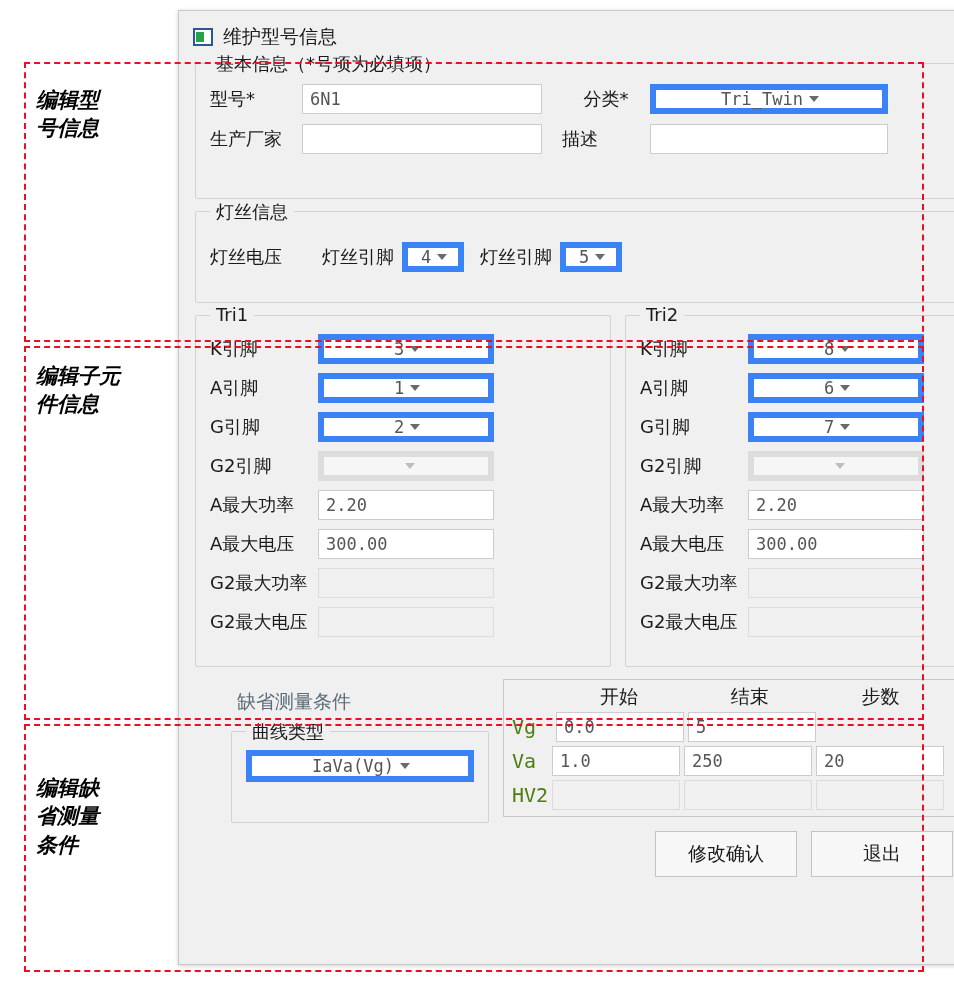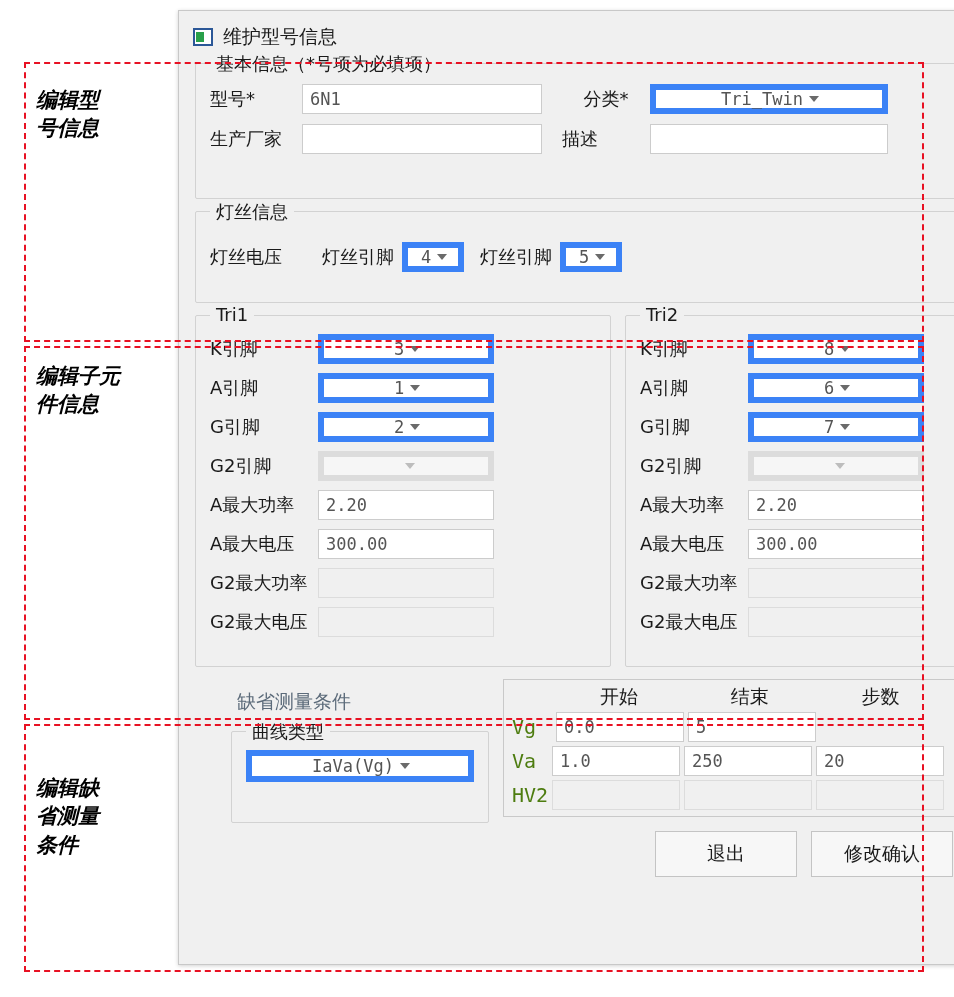--- a/index.html
+++ b/index.html
@@ -475,22 +475,22 @@
 
           <div class="ct-row">
             <div class="ct-rowlbl">HV2</div>
             <input class="txt ct-cell readonly" value="" style="">
             <input class="txt ct-cell readonly" value="" style="">
             <input class="txt ct-cell readonly" value="" style="">
           </div>
         </div>
 
         <div class="btn-row">
+          <div class="btn">修改确认</div>
           <div class="btn">退出</div>
-          <div class="btn">修改确认</div>
         </div>
       </div>
 
     </div>
 
   </div>
 
   <div class="resize-grip">
     <span style="right:0; bottom:0;"></span>
     <span style="right:5px; bottom:0;"></span>

